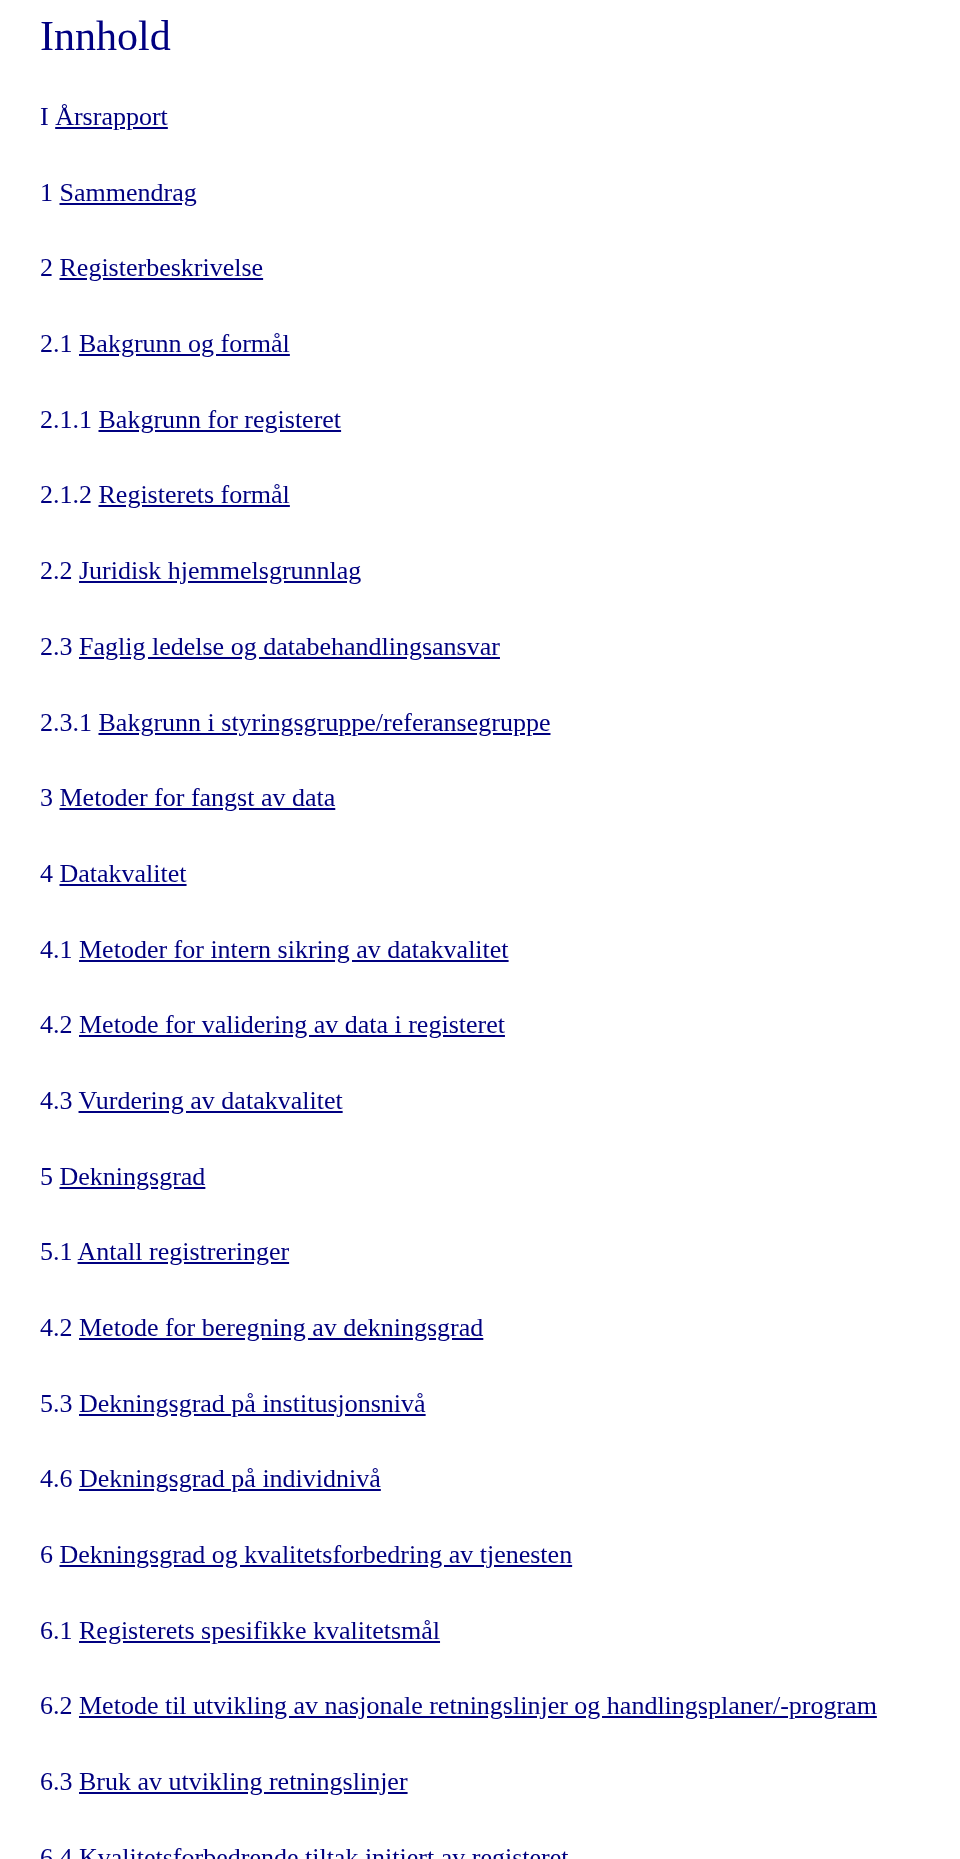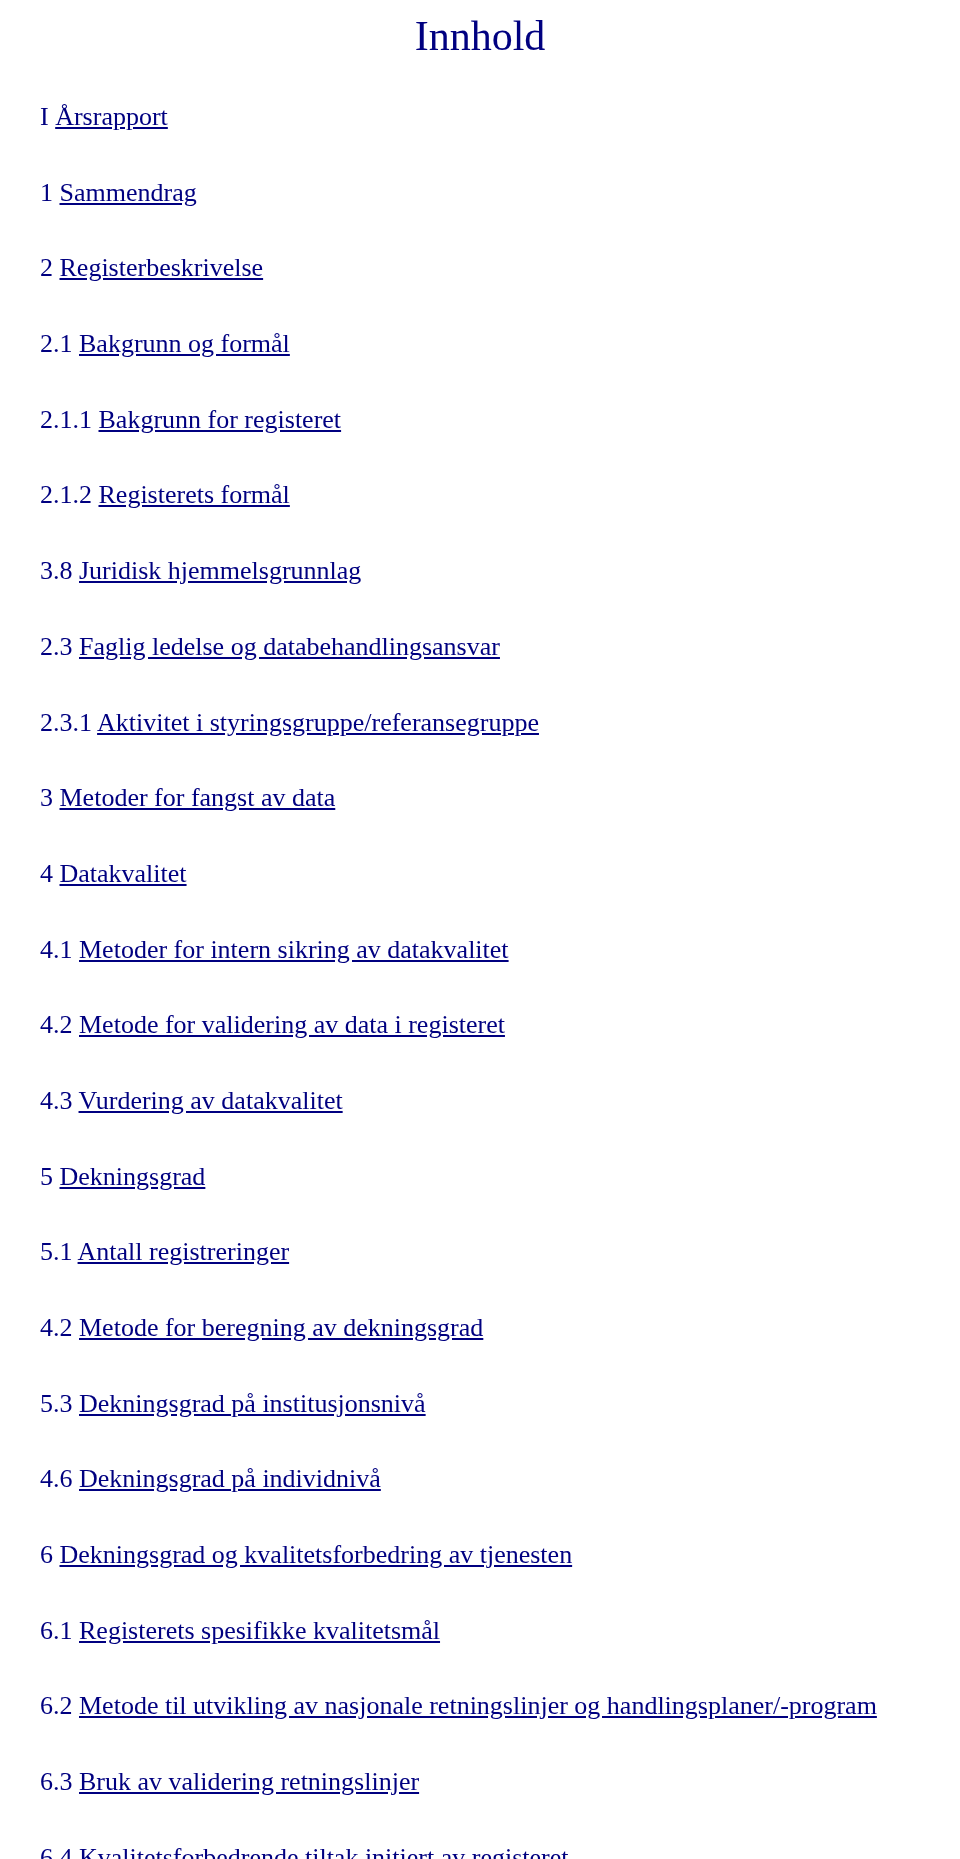--- a/index.html
+++ b/index.html
@@ -7,21 +7,20 @@
       padding: 0 40px;
       font-family: Georgia, "Times New Roman", serif;
       color: #000;
       background: #fff;
     }
     .page-title {
       font-size: 42px;
       color: #000080;
       margin: 12px 0 38px 0;
       font-weight: normal;
-      text-align: center;
     }
     .toc-line {
       margin: 0 0 38px 0;
       font-size: 26px;
       line-height: 1.45;
     }
     .toc-prefix {
       color: #000080;
     }
     .toc-link {
@@ -42,25 +41,25 @@
 <div class="toc-line indent-1"><span class="toc-prefix">1</span> <a href="#" class="toc-link">Sammendrag</a></div>
 
 <div class="toc-line indent-1"><span class="toc-prefix">2</span> <a href="#" class="toc-link">Registerbeskrivelse</a></div>
 
 <div class="toc-line indent-1"><span class="toc-prefix">2.1</span> <a href="#" class="toc-link">Bakgrunn og formål</a></div>
 
 <div class="toc-line indent-1"><span class="toc-prefix">2.1.1</span> <a href="#" class="toc-link">Bakgrunn for registeret</a></div>
 
 <div class="toc-line indent-1"><span class="toc-prefix">2.1.2</span> <a href="#" class="toc-link">Registerets formål</a></div>
 
-<div class="toc-line indent-1"><span class="toc-prefix">3.8</span> <a href="#" class="toc-link">Juridisk hjemmelsgrunnlag</a></div>
+<div class="toc-line indent-1"><span class="toc-prefix">2.2</span> <a href="#" class="toc-link">Juridisk hjemmelsgrunnlag</a></div>
 
 <div class="toc-line indent-1"><span class="toc-prefix">2.3</span> <a href="#" class="toc-link">Faglig ledelse og databehandlingsansvar</a></div>
 
-<div class="toc-line indent-1"><span class="toc-prefix">2.3.1</span> <a href="#" class="toc-link">Aktivitet i styringsgruppe/referansegruppe</a></div>
+<div class="toc-line indent-1"><span class="toc-prefix">2.3.1</span> <a href="#" class="toc-link">Bakgrunn i styringsgruppe/referansegruppe</a></div>
 
 <div class="toc-line indent-1"><span class="toc-prefix">3</span> <a href="#" class="toc-link">Metoder for fangst av data</a></div>
 
 <div class="toc-line indent-1"><span class="toc-prefix">4</span> <a href="#" class="toc-link">Datakvalitet</a></div>
 
 <div class="toc-line indent-1"><span class="toc-prefix">4.1</span> <a href="#" class="toc-link">Metoder for intern sikring av datakvalitet</a></div>
 
 <div class="toc-line indent-1"><span class="toc-prefix">4.2</span> <a href="#" class="toc-link">Metode for validering av data i registeret</a></div>
 
 <div class="toc-line indent-1"><span class="toc-prefix">4.3</span> <a href="#" class="toc-link">Vurdering av datakvalitet</a></div>
@@ -74,15 +73,15 @@
 <div class="toc-line indent-1"><span class="toc-prefix">5.3</span> <a href="#" class="toc-link">Dekningsgrad på institusjonsnivå</a></div>
 
 <div class="toc-line indent-1"><span class="toc-prefix">4.6</span> <a href="#" class="toc-link">Dekningsgrad på individnivå</a></div>
 
 <div class="toc-line indent-1"><span class="toc-prefix">6</span> <a href="#" class="toc-link">Dekningsgrad og kvalitetsforbedring av tjenesten</a></div>
 
 <div class="toc-line indent-1"><span class="toc-prefix">6.1</span> <a href="#" class="toc-link">Registerets spesifikke kvalitetsmål</a></div>
 
 <div class="toc-line indent-1"><span class="toc-prefix">6.2</span> <a href="#" class="toc-link">Metode til utvikling av nasjonale retningslinjer og handlingsplaner/-program</a></div>
 
-<div class="toc-line indent-1"><span class="toc-prefix">6.3</span> <a href="#" class="toc-link">Bruk av validering retningslinjer</a></div>
+<div class="toc-line indent-1"><span class="toc-prefix">6.3</span> <a href="#" class="toc-link">Bruk av utvikling retningslinjer</a></div>
 
 <div class="toc-line indent-1"><span class="toc-prefix">6.4</span> <a href="#" class="toc-link">Kvalitetsforbedrende tiltak initiert av registeret</a></div>
 
 </body></html>

